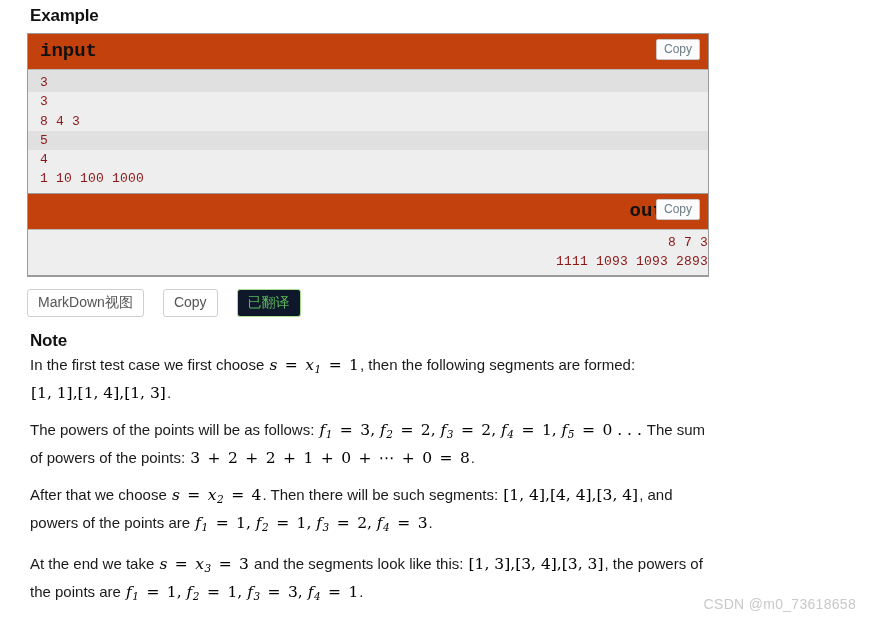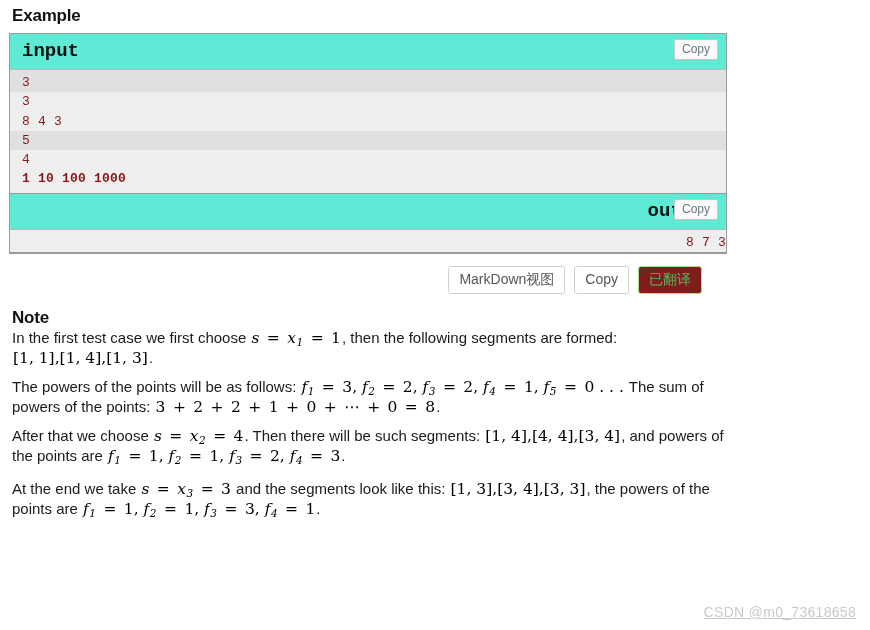--- a/index.html
+++ b/index.html
@@ -10,21 +10,21 @@
   body {
     width: 870px;
     height: 630px;
     font-family: "Liberation Sans", sans-serif;
     font-size: 15px;
     color: #1a1a1a;
     position: relative;
     overflow: hidden;
   }
   .page {
-    padding: 0 9px;
+    padding: 0 27px;
     box-sizing: border-box;
     width: 736px;
   }
 
   
   .section-title {
     font-size: 17px;
     font-weight: bold;
     color: #111111;
     margin: 6px 0 7px 3px;
@@ -43,21 +43,21 @@
     text-align: right;
   }
   .sample-block { position: relative; }
 
   .sample-header {
     font-family: "Liberation Mono", monospace;
     font-size: 19px;
     font-weight: bold;
     color: #111111;
     padding: 6px 10px 7px 12px;
-    background: #5eead4;
+    background: #c2410c;
     border-bottom: 1px solid #b8b8b8;
     position: relative;
     min-height: 22px;
   }
   .copy-btn {
     position: absolute;
     right: 8px;
     top: 5px;
     font-family: "Liberation Sans", sans-serif;
     font-size: 12px;
@@ -81,60 +81,60 @@
   }
   .code-line {
     padding: 0 0 0 12px;
     line-height: 19.3px;
     white-space: pre;
     letter-spacing: 0.2px;
   }
   .band-dark { background: #e0e0e0; }
   .band-light { background: #eeeeee; }
   .sample-body .pad-top { padding-top: 3px; }
-  .sample-body .pad-bottom { padding-bottom: 4px; font-weight: bold; }
+  .sample-body .pad-bottom { padding-bottom: 4px; }
 
   
   .toolbar {
     display: flex;
-    justify-content: flex-end;
+    justify-content: flex-start;
     align-items: center;
-    gap: 9px;
+    gap: 19px;
     margin: 12px 25px 0 0;
     height: 28px;
   }
   .tool-btn {
     font-family: "Liberation Sans", sans-serif;
     font-size: 14px;
     color: #555555;
     background: #ffffff;
     border: 1px solid #cfcfcf;
     border-radius: 3px;
     padding: 4px 10px 5px 10px;
     line-height: 17px;
     cursor: pointer;
   }
   .tool-btn.translated {
     color: #5cb85c;
-    background: #7f1d1d;
+    background: #0f172a;
     border: 1px solid #a8de8e;
   }
 
   
   .note-wrap { margin: 14px 3px 12px 3px; }
   .note-title {
     font-size: 17px;
     font-weight: bold;
     color: #111111;
     margin-bottom: 2px;
     letter-spacing: -0.2px;
   }
   .note-p {
     font-size: 15px;
-    line-height: 16px;
+    line-height: 23px;
     color: #1a1a1a;
     margin: 0 0 13px 0;
     max-width: 855px;
   }
   .note-p:last-child { margin-bottom: 0; }
 
   
   .math {
     font-family: "DejaVu Serif", "Liberation Serif", serif;
     font-size: 15.5px;
@@ -151,27 +151,26 @@
     font-style: italic;
     vertical-align: -0.28em;
     padding-left: 0.5px;
   }
   .math .op { padding: 0 2.5px; }
 
   
   .watermark {
     position: absolute;
     right: 14px;
-    bottom: 10px;
+    bottom: 18px;
     font-family: "Liberation Sans", sans-serif;
     font-size: 14px;
     color: #c9c9c9;
     letter-spacing: 0.3px;
     user-select: none;
-    text-decoration: underline;
   }
 </style>
 </head>
 <body>
 
 <div class="page">
 
   <div class="section-title">Example</div>
 
   <div class="sample-tests">
@@ -191,20 +190,21 @@
         </div>
     </div>
 
     <div class="sample-block last-block">
       <div class="sample-header">
         <span>output</span>
         <span class="copy-btn">Copy</span>
       </div>
       <div class="sample-body">
           <div class="code-line band-light pad-top">8 7 3</div>
+          <div class="code-line band-light pad-bottom">1111 1093 1093 2893</div>
         </div>
     </div>
 
   </div>
 
   <div class="toolbar">
     <span class="tool-btn">MarkDown视图</span>
     <span class="tool-btn">Copy</span>
     <span class="tool-btn translated">已翻译</span>
   </div>

